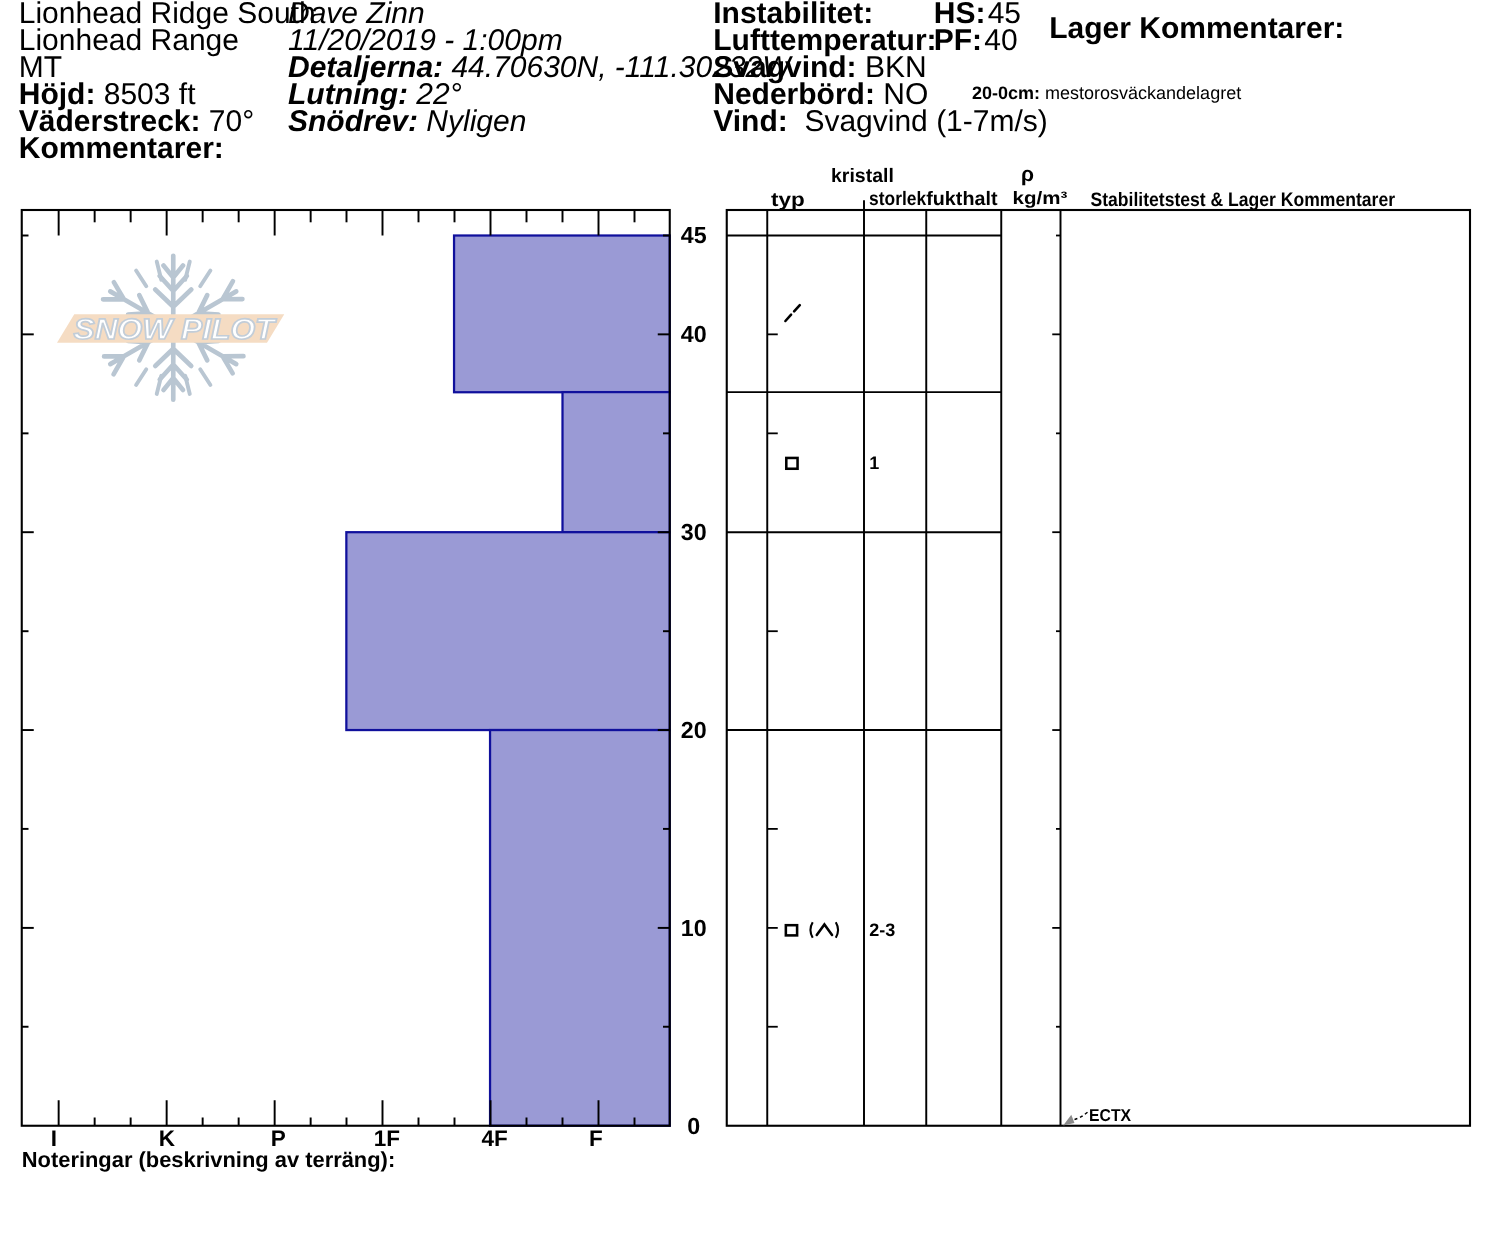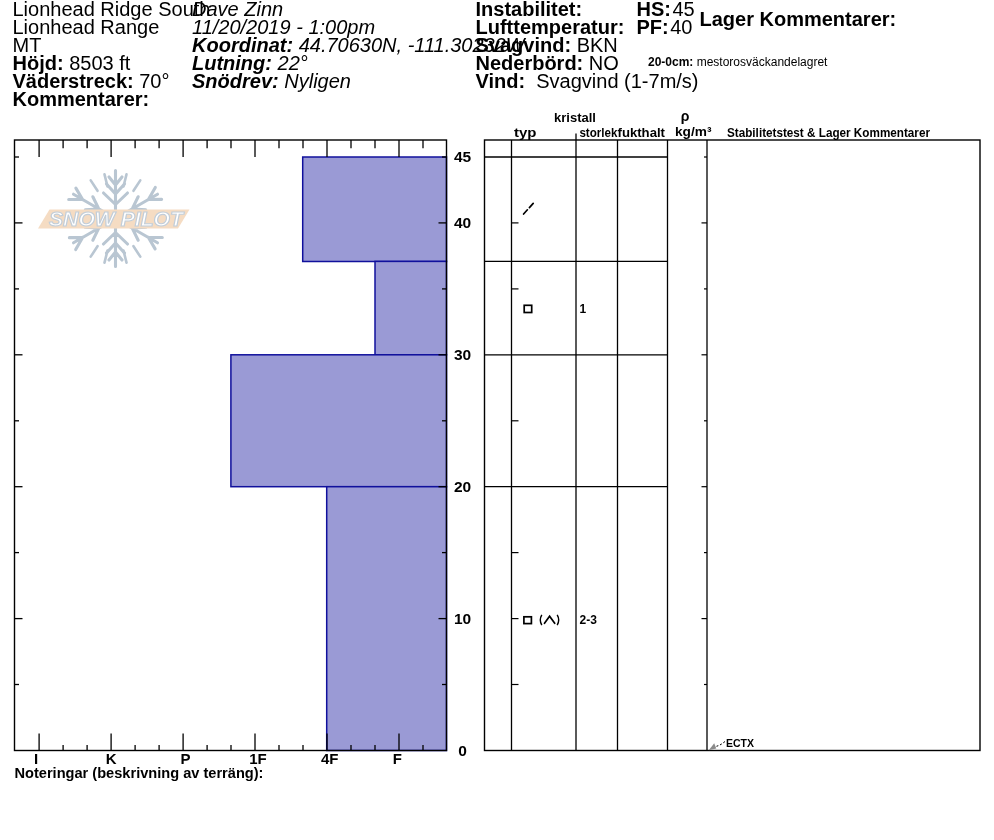--- a/index.html
+++ b/index.html
@@ -15,34 +15,34 @@
 Lionhead Range<br>
 MT<br>
 <b>Höjd:</b> 8503 ft<br>
 <b>Väderstreck:</b> 70°<br>
 <b>Kommentarer:</b>
 </div>
 
 <div class="hdr" style="left:192px;top:0.3px;font-style:italic;">
 Dave Zinn<br>
 11/20/2019 - 1:00pm<br>
-<b>Koordinat:</b> 44.70630N, -111.30232W<br>
+<b>Detaljerna:</b> 44.70630N, -111.30232W<br>
 <b>Lutning:</b> 22°<br>
 <b>Snödrev:</b> Nyligen
 </div>
 
 <div class="hdr" style="left:443.5px;top:0.3px;margin-left:32px;">
 <b>Instabilitet:</b><br>
 <b>Lufttemperatur:</b><br>
 <b>Svagvind:</b> BKN<br>
 <b>Nederbörd:</b> NO<br>
 <b>Vind:</b>&nbsp; Svagvind (1-7m/s)
 </div>
 
-<div class="hdr" style="left:622.5px;top:0.3px;margin-left:14px;">
+<div class="hdr" style="left:622.5px;top:0.3px;">
 <b>HS:</b><span style="margin-left:1.5px">45</span><br>
 <b>PF:</b><span style="margin-left:1.5px">40</span>
 </div>
 
 <div class="hdr" style="left:699.5px;top:0.3px;font-weight:bold;margin-top:10px;">Lager Kommentarer:</div>
 
 <div class="hdr" style="left:648px;top:22.7px;font-size:12px;margin-top:30px;"><b>20-0cm:</b> mestorosväckandelagret</div>
 
 <svg width="994" height="840" viewBox="0 0 994 840" font-family="Liberation Sans,sans-serif">
 

